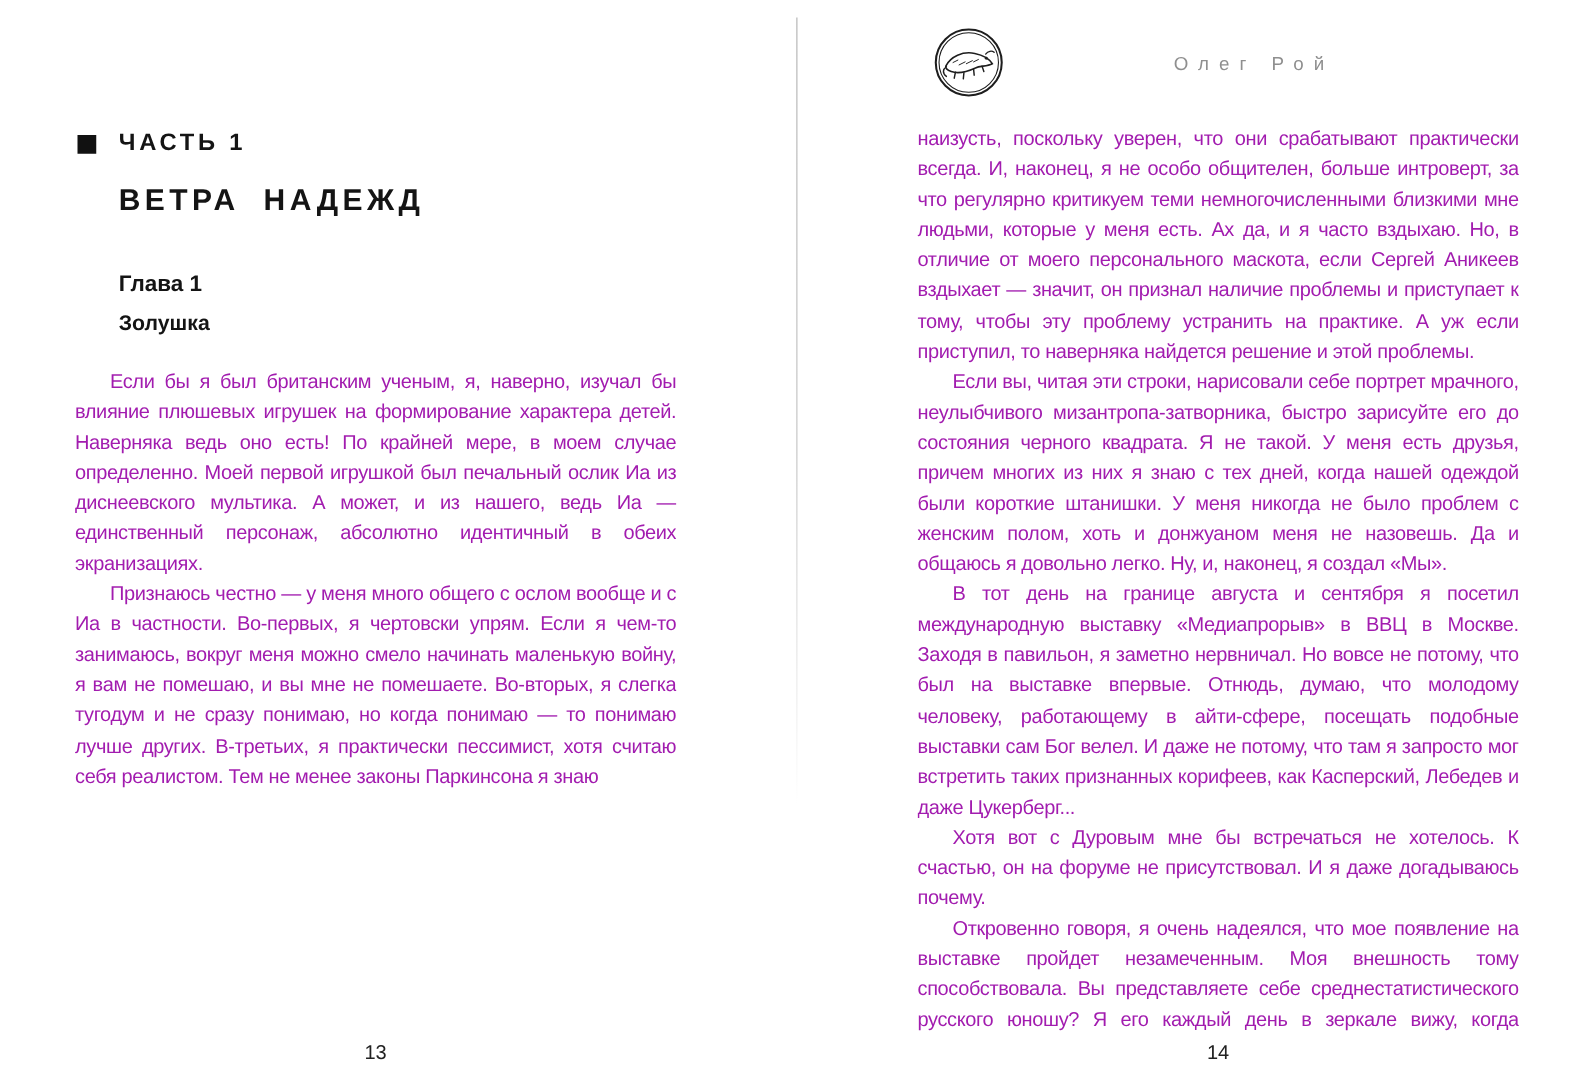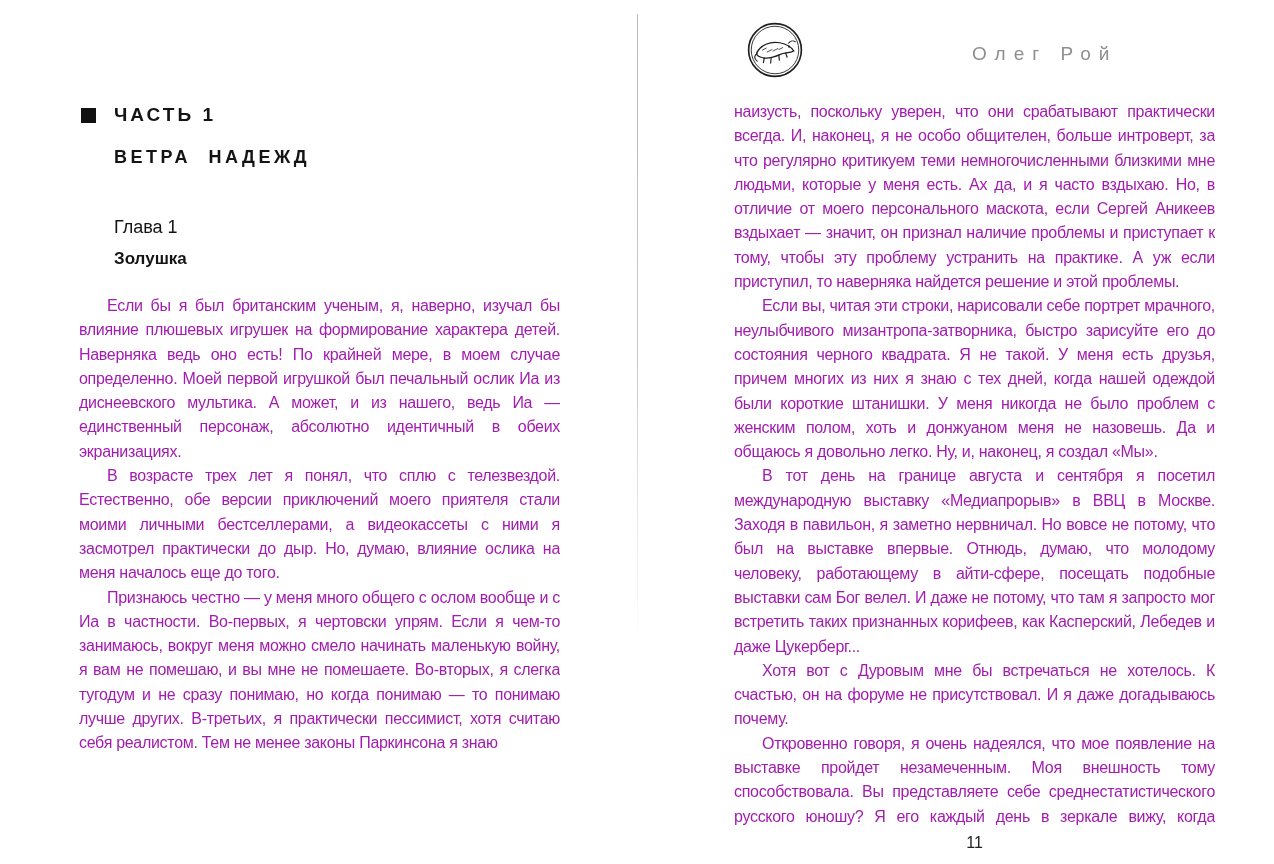--- a/index.html
+++ b/index.html
@@ -18,44 +18,44 @@
   #divider {
     position: absolute;
     left: 637px;
     top: 14px;
     width: 1px;
     height: 630px;
     background: linear-gradient(to bottom, #b9b9b9 0%, #c9c9c9 55%, rgba(201,201,201,0) 100%);
   }
 
   .page { position: absolute; top: 0; height: 864px; width: 481px; }
-  #left-page  { left: 60px; margin-left: 19px; }
+  #left-page  { left: 60px; }
   #right-page { left: 734px; }
 
   
   .part-row {
     position: absolute; top: 104px; left: 2px;
     display: flex; align-items: center;
   }
   .square-bullet {
     width: 15px; height: 15px; background: #111111; flex: 0 0 auto;
   }
   .part-label {
     margin-left: 18px;
     font-size: 19px; font-weight: bold; letter-spacing: 3px;
     color: #141414; white-space: nowrap;
   }
   .part-title {
     position: absolute; top: 147px; left: 35px;
-    font-size: 18px; font-weight: bold; letter-spacing: 3.5px; word-spacing: 9px;
+    font-size: 24px; font-weight: bold; letter-spacing: 3.5px; word-spacing: 9px;
     color: #141414; white-space: nowrap;
   }
   .chapter-label {
     position: absolute; top: 217px; left: 35px;
-    font-size: 18px; font-weight: normal; color: #141414; white-space: nowrap;
+    font-size: 18px; font-weight: bold; color: #141414; white-space: nowrap;
   }
   .chapter-title {
     position: absolute; top: 249px; left: 35px;
     font-size: 17px; font-weight: bold; color: #141414; white-space: nowrap;
   }
 
   
   .body-text {
     position: absolute; left: 0; right: 0;
     overflow: hidden;
@@ -73,22 +73,22 @@
   }
   .body-text p.cont { text-indent: 0; }
 
   
   .logo-wrap {
     position: absolute; top: 21px; left: 12px;
     width: 58px; height: 58px;
   }
   .author-name {
     position: absolute; top: 43px; left: 205px;
-    font-size: 19px; letter-spacing: 8px;
-    color: #8f8f8f; white-space: nowrap; margin-left: 33px;
+    font-size: 15px; letter-spacing: 8px;
+    color: #8f8f8f; white-space: nowrap;
   }
 
   
   .page-number {
     position: absolute; bottom: 12px; left: 0; width: 100%;
     text-align: center;
     font-size: 16px; color: #222222;
   }
 </style>
 </head>
@@ -105,24 +105,24 @@
       <span class="part-label">ЧАСТЬ 1</span>
     </div>
 
     <div class="part-title">ВЕТРА НАДЕЖД</div>
 
     <div class="chapter-label">Глава 1</div>
     <div class="chapter-title">Золушка</div>
 
     <div class="body-text" id="left-body">
       <p>Если бы я был британским ученым, я, наверно, изучал бы влияние плюшевых игрушек на формирование характера детей. Наверняка ведь оно есть! По крайней мере, в моем случае определенно. Моей первой игрушкой был печальный ослик Иа из диснеевского мультика. А может, и из нашего, ведь Иа — единственный персонаж, абсолютно идентичный в обеих экранизациях.</p>
-      <p>В возрасте трех лет я понял, что сплю с телезвездой. Естественно, обе версии приключений моего приятеля стали моими личными бестселлерами, а видеокассеты с ними я засмотрел практически до дыр. Но, думаю, влияние ослика на меня началось еще до того.</p>
       <p>Признаюсь честно — у меня много общего с ослом вообще и с Иа в частности. Во-первых, я чертовски упрям. Если я чем-то занимаюсь, вокруг меня можно смело начинать маленькую войну, я вам не помешаю, и вы мне не помешаете. Во-вторых, я слегка тугодум и не сразу понимаю, но когда понимаю — то понимаю лучше других. В-третьих, я практически пессимист, хотя считаю себя реалистом. Тем не менее законы Паркинсона я знаю</p>
     </div>
 
+    <div class="page-number">13</div>
   </div>
 
   <div class="page" id="right-page">
 
     <div class="logo-wrap">
       <svg viewBox="0 0 60 60" width="58" height="58" aria-hidden="true">
         <circle cx="30" cy="30" r="27.3" fill="none" stroke="#1e1e1e" stroke-width="1.7"></circle>
         <circle cx="30" cy="30" r="24.6" fill="none" stroke="#1e1e1e" stroke-width="0.9"></circle>
 
         <path d="M11 33 C15 25, 25 20.5, 35 22.5 C41.5 23.8, 47 27, 49.5 31 C45 33.5, 39.5 32.5, 35.5 34.5 C29 37.5, 21 39.5, 15.5 37.5 C12.5 36.4, 10.5 35, 11 33 Z" fill="none" stroke="#1e1e1e" stroke-width="1.3" stroke-linecap="round"></path>
@@ -137,16 +137,16 @@
     <div class="author-name">Олег Рой</div>
 
     <div class="body-text" id="right-body">
       <p class="cont">наизусть, поскольку уверен, что они срабатывают практически всегда. И, наконец, я не особо общителен, больше интроверт, за что регулярно критикуем теми немногочисленными близкими мне людьми, которые у меня есть. Ах да, и я часто вздыхаю. Но, в отличие от моего персонального маскота, если Сергей Аникеев вздыхает — значит, он признал наличие проблемы и приступает к тому, чтобы эту проблему устранить на практике. А уж если приступил, то наверняка найдется решение и этой проблемы.</p>
       <p>Если вы, читая эти строки, нарисовали себе портрет мрачного, неулыбчивого мизантропа-затворника, быстро зарисуйте его до состояния черного квадрата. Я не такой. У меня есть друзья, причем многих из них я знаю с тех дней, когда нашей одеждой были короткие штанишки. У меня никогда не было проблем с женским полом, хоть и донжуаном меня не назовешь. Да и общаюсь я довольно легко. Ну, и, наконец, я создал «Мы».</p>
       <p>В тот день на границе августа и сентября я посетил международную выставку «Медиапрорыв» в ВВЦ в Москве. Заходя в павильон, я заметно нервничал. Но вовсе не потому, что был на выставке впервые. Отнюдь, думаю, что молодому человеку, работающему в айти-сфере, посещать подобные выставки сам Бог велел. И даже не потому, что там я запросто мог встретить таких признанных корифеев, как Касперский, Лебедев и даже Цукерберг...</p>
       <p>Хотя вот с Дуровым мне бы встречаться не хотелось. К счастью, он на форуме не присутствовал. И я даже догадываюсь почему.</p>
       <p>Откровенно говоря, я очень надеялся, что мое появление на выставке пройдет незамеченным. Моя внешность тому способствовала. Вы представляете себе среднестатистического русского юношу? Я его каждый день в зеркале вижу, когда бреюсь.</p>
     </div>
 
-    <div class="page-number">11</div>
+    <div class="page-number">14</div>
   </div>
 
 </div>
 
 </body></html>

